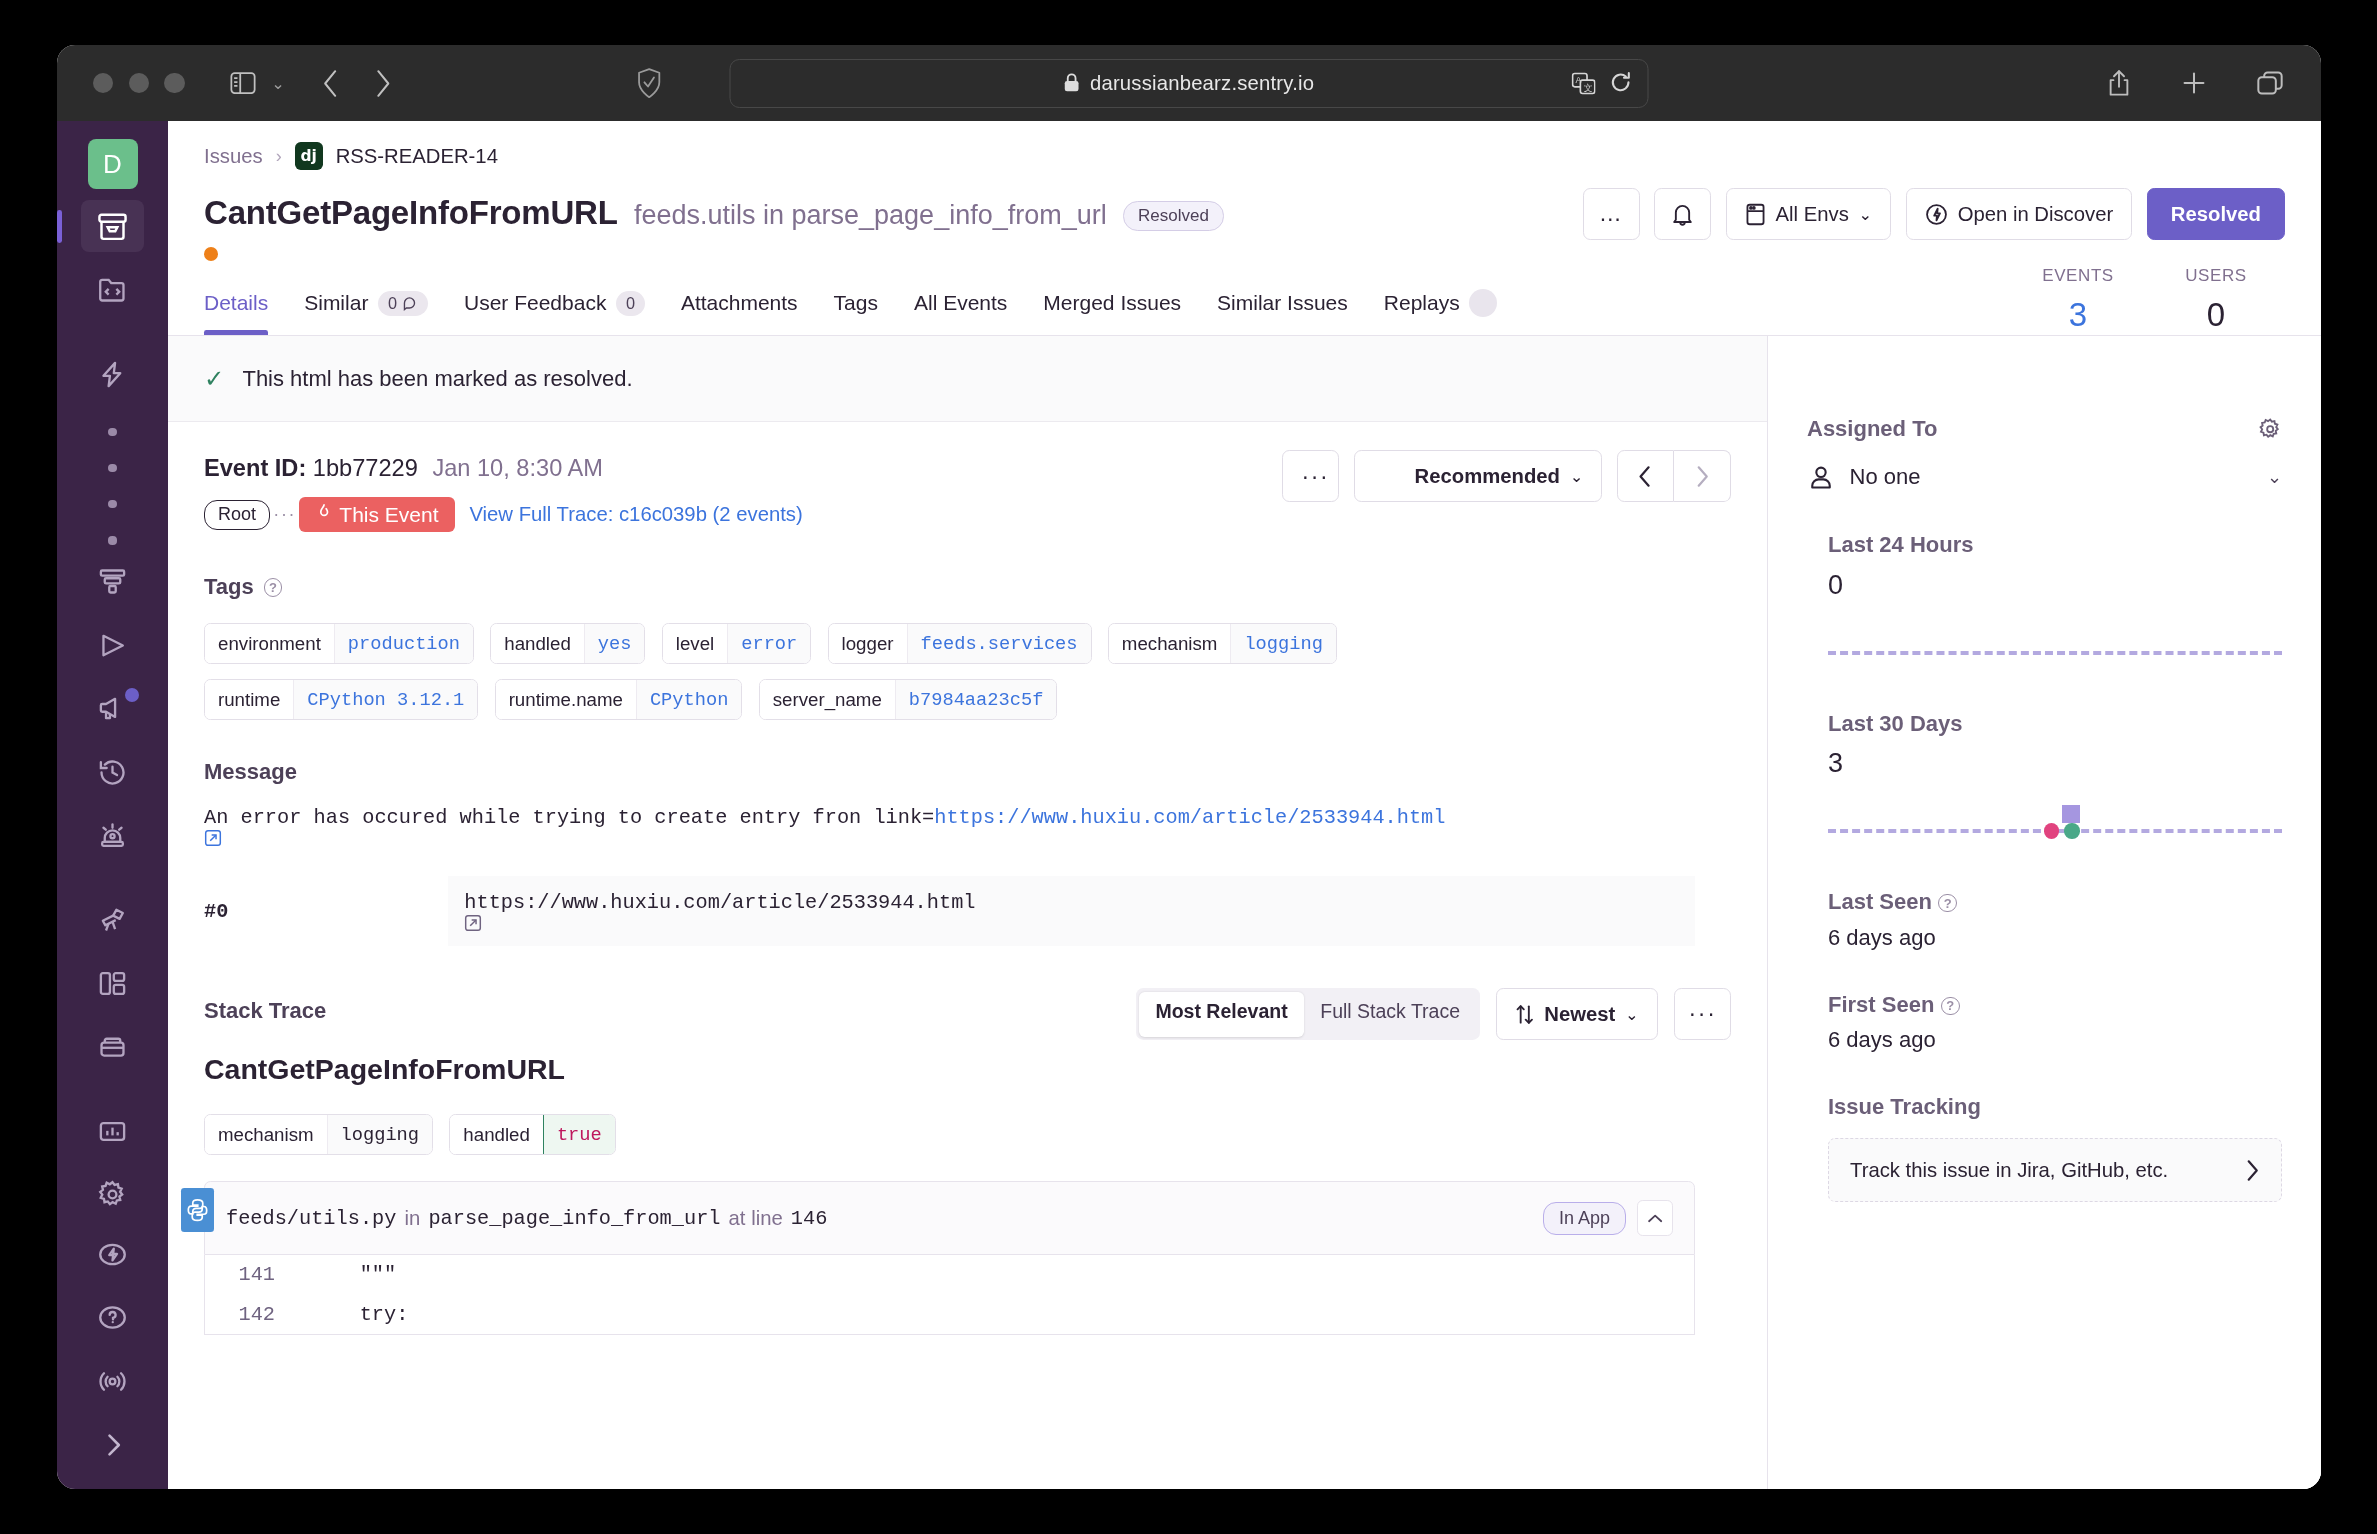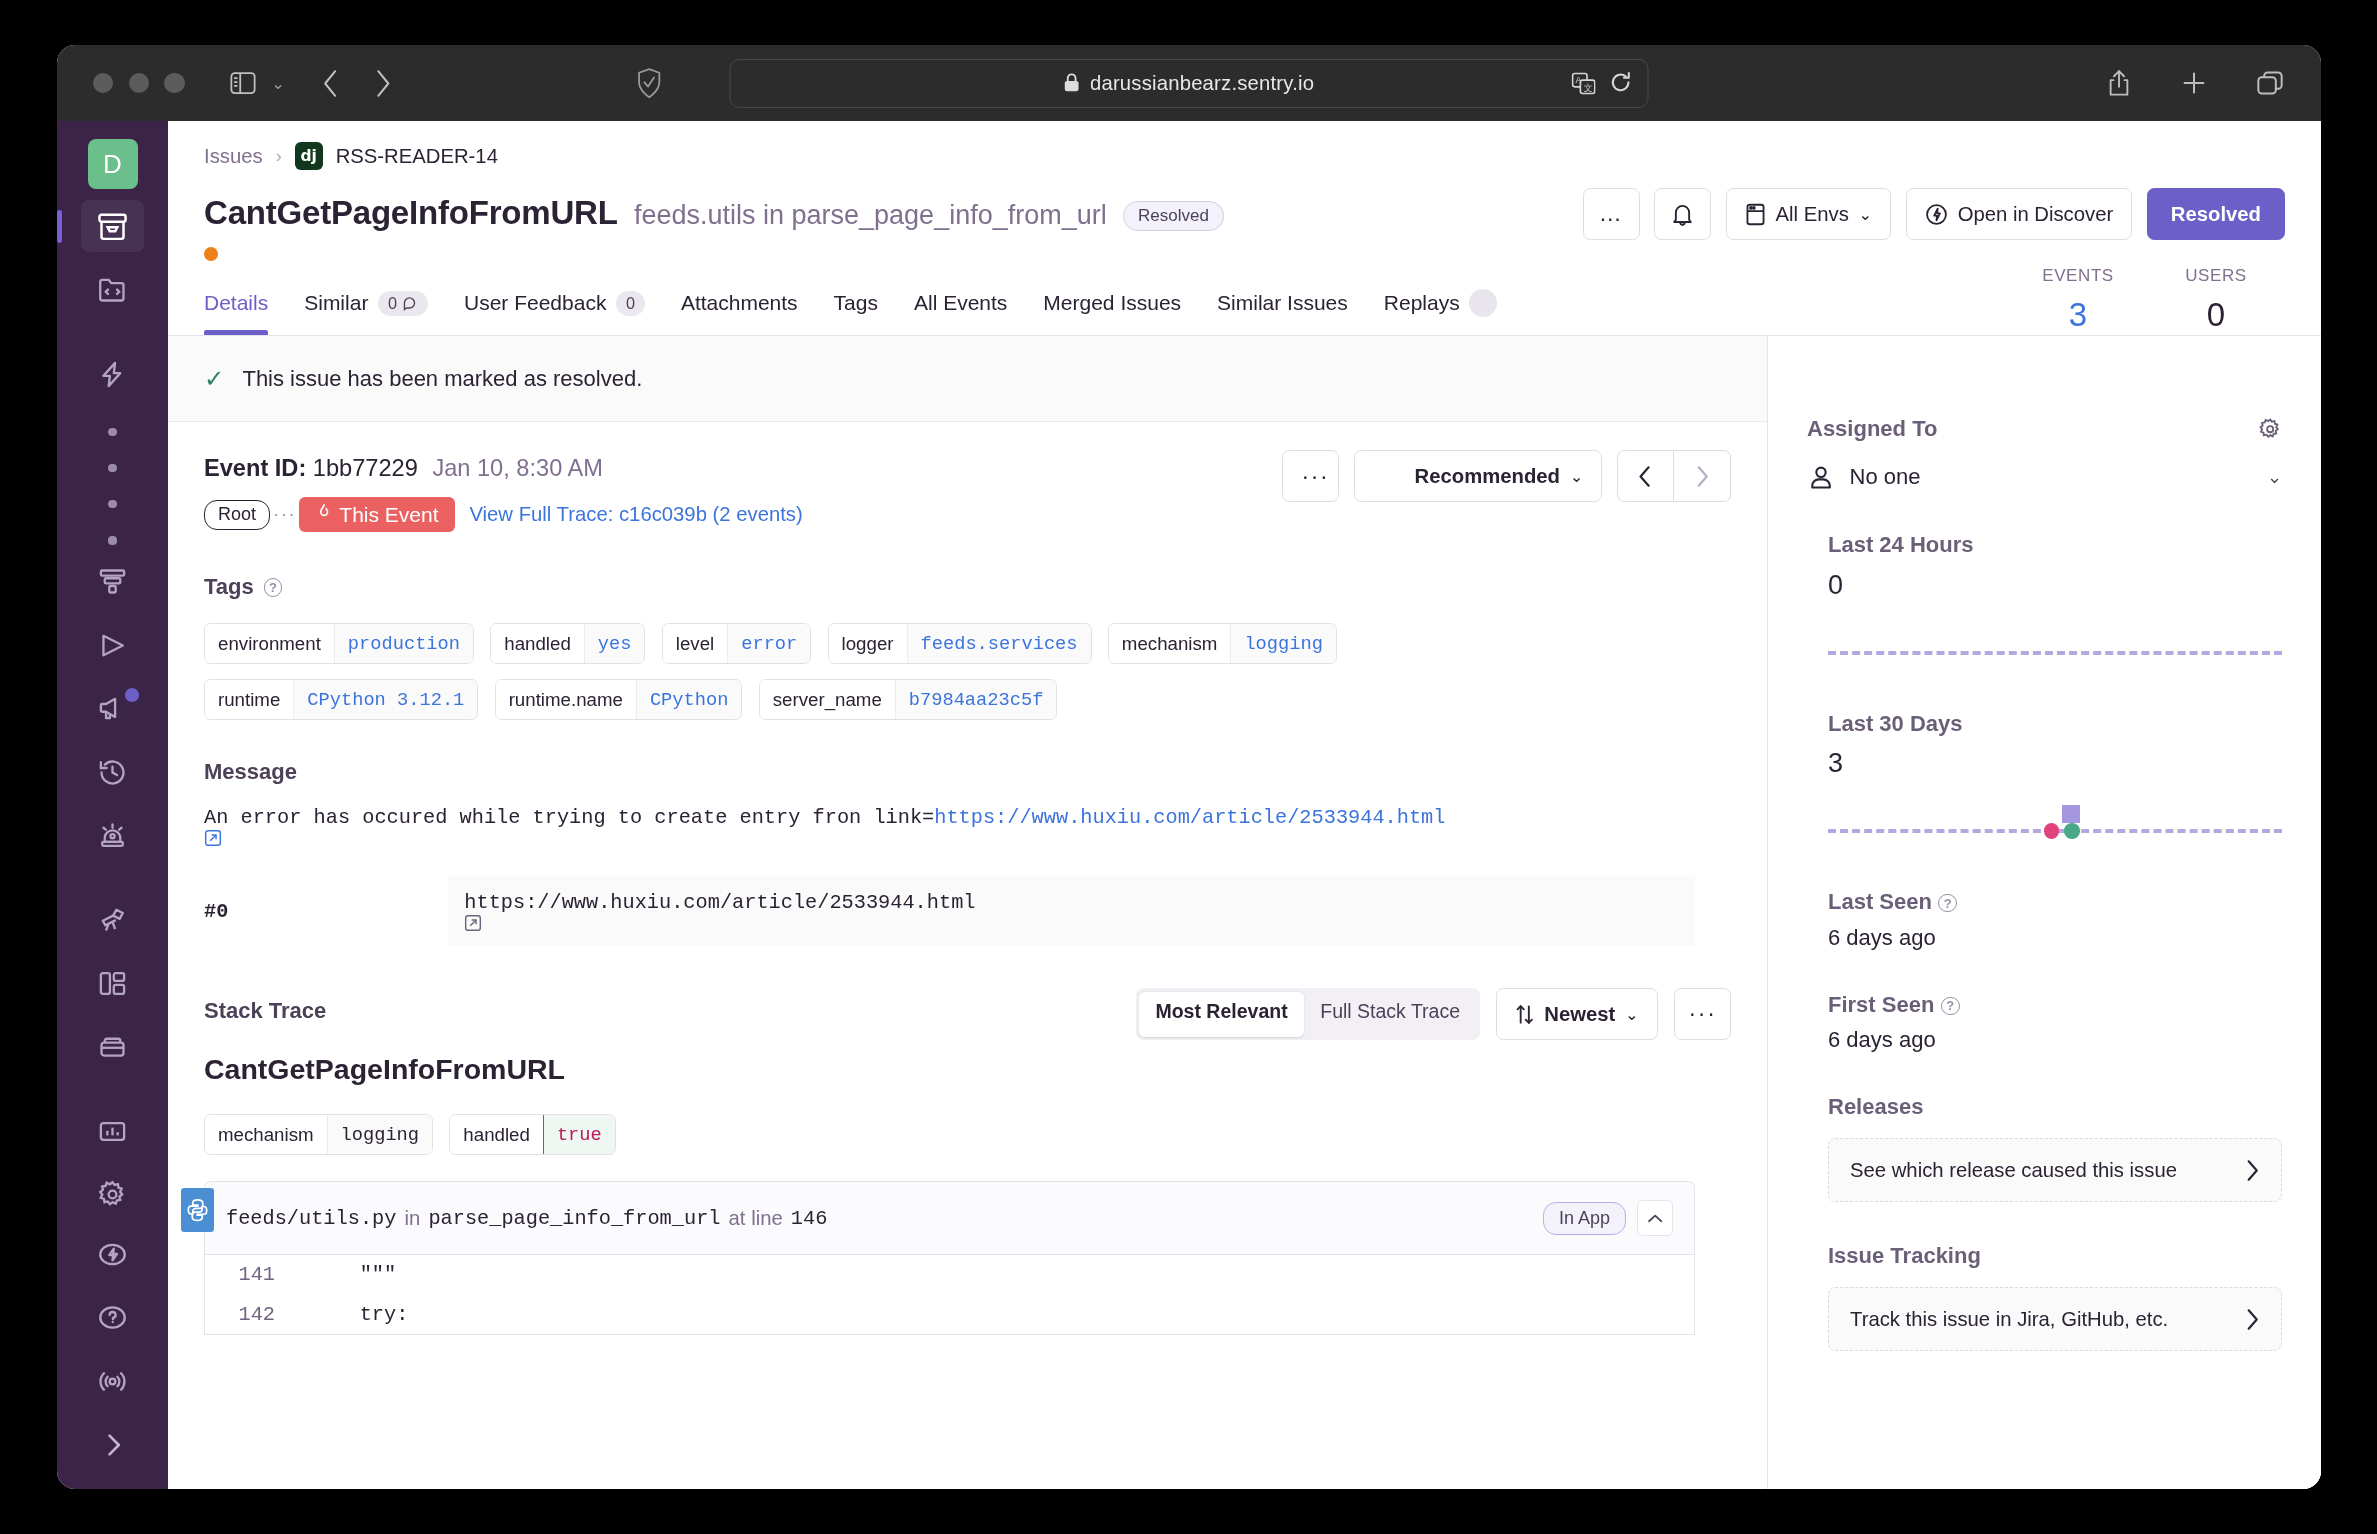--- a/index.html
+++ b/index.html
@@ -633,21 +633,21 @@
           <span class="tab-circle"></span>
         </div>
       </div>
 
       <div class="body">
 
         <div class="content">
 
           <div class="banner">
             <span class="check">✓</span>
-            <span>This issue has been marked as resolved.</span>
+            <span>This html has been marked as resolved.</span>
           </div>
 
           <div class="evt-row">
             <div class="evt-id">
               <span style="font-weight:700;">Event ID:</span>
               <span>1bb77229</span>
             </div>
             <div class="evt-date">Jan 10, 8:30 AM</div>
             <div class="evt-actions">
               <div class="btn icon-only">
@@ -873,31 +873,20 @@
             <div class="rp-val">6 days ago</div>
           </div>
 
           <div class="rp-block">
             <div class="rp-title">
               <span>First Seen</span><span class="qmark">?</span>
             </div>
             <div class="rp-val">6 days ago</div>
           </div>
 
-          <div class="rp-block">
-            <div class="rp-title">Releases</div>
-            <div class="dashbox">
-              <span>See which release caused this issue</span>
-              <span class="arr">
-                <svg width="16.3" height="23" viewBox="0 0 14 20" fill="none" stroke="#2b2233" stroke-width="1.9" stroke-linecap="round" stroke-linejoin="round">
-                    <polyline points="4,2 11,10 4,18"></polyline>
-                  </svg>
-              </span>
-            </div>
-          </div>
 
           <div class="rp-block">
             <div class="rp-title">Issue Tracking</div>
             <div class="dashbox">
               <span>Track this issue in Jira, GitHub, etc.</span>
               <span class="arr">
                 <svg width="16.3" height="23" viewBox="0 0 14 20" fill="none" stroke="#2b2233" stroke-width="1.9" stroke-linecap="round" stroke-linejoin="round">
                     <polyline points="4,2 11,10 4,18"></polyline>
                   </svg>
               </span>

